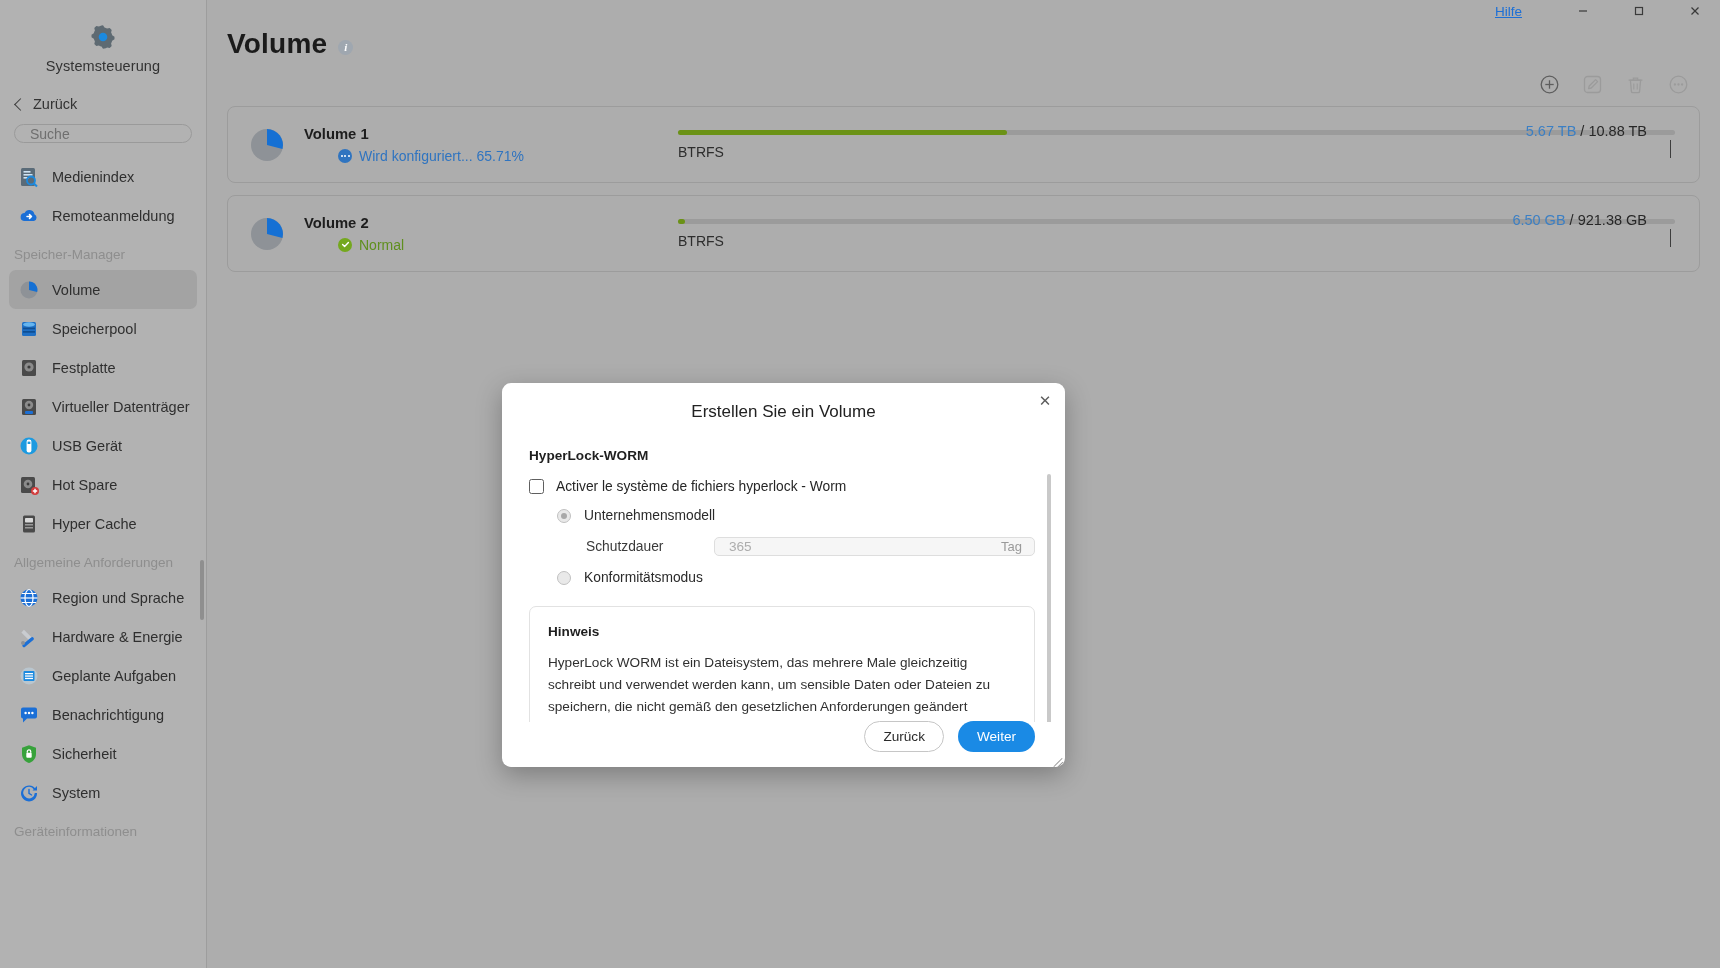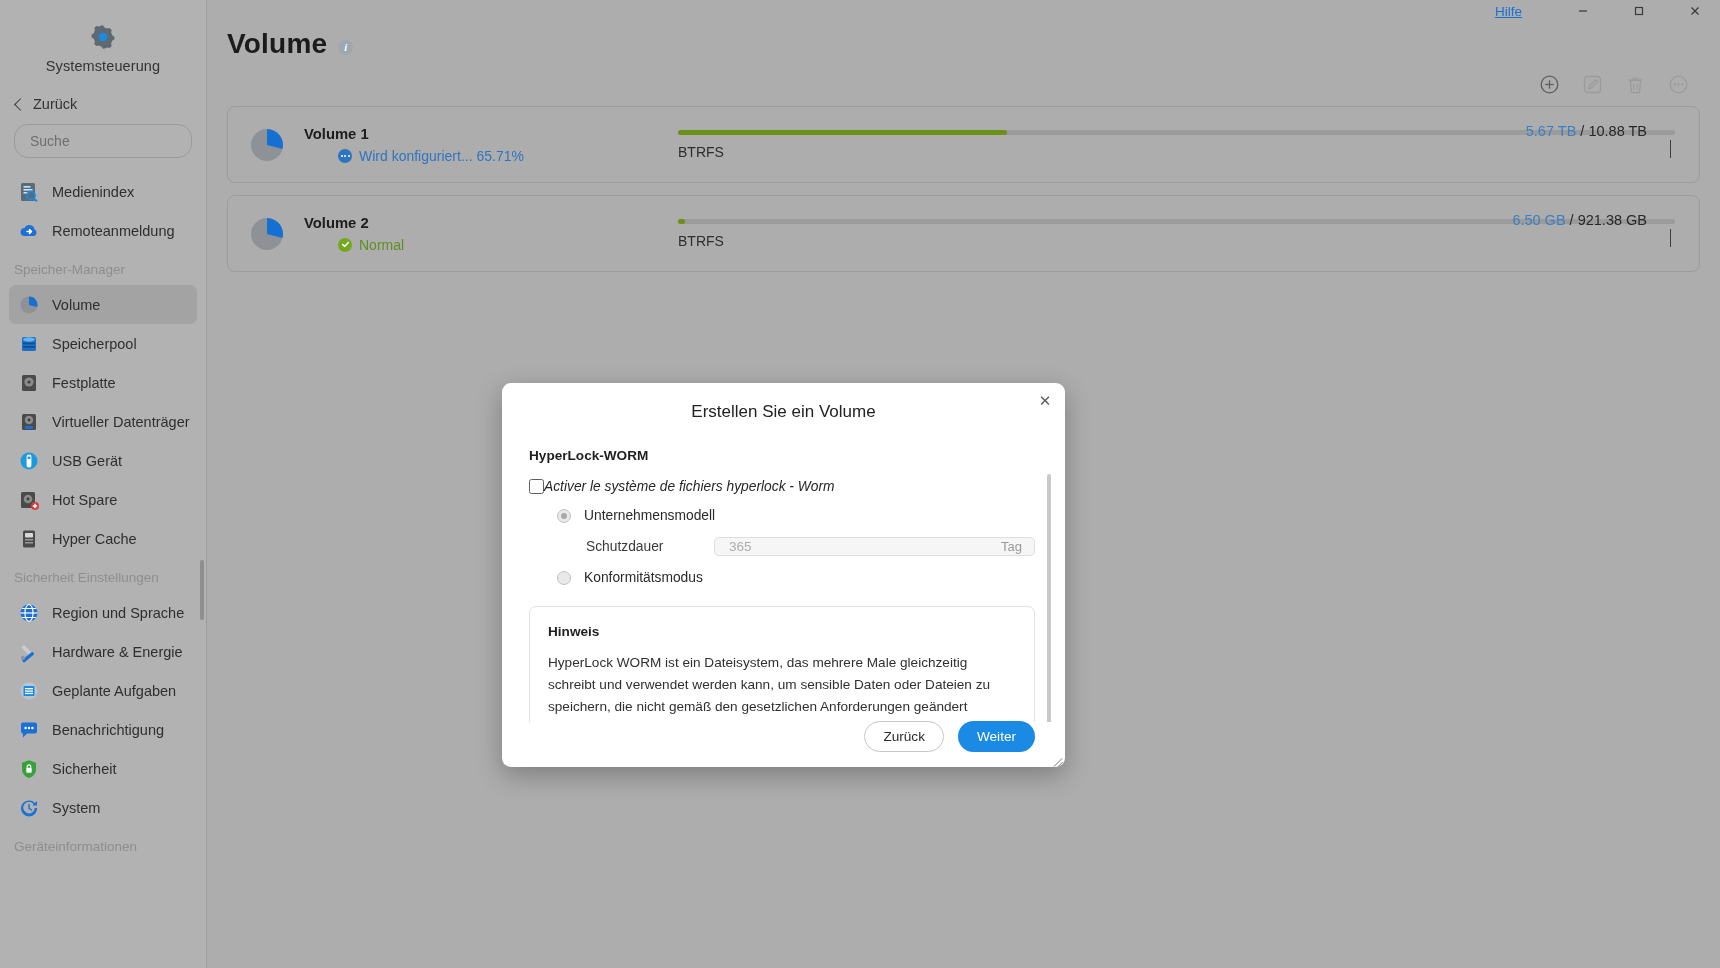--- a/index.html
+++ b/index.html
@@ -79,21 +79,21 @@
   }
   .chev-left {
     width: 9px; height: 9px;
     border-left: 1.6px solid #3b3b3b;
     border-bottom: 1.6px solid #3b3b3b;
     transform: rotate(45deg);
     margin-left: 3px;
   }
   .sb-search {
     margin: 12px 14px 0 14px;
-    height: 34px;
+    height: 19px;
     border: 1px solid #9a9a9a;
     border-radius: 14px;
     display: flex;
     align-items: center;
     padding: 0 10px 0 13px;
     background: transparent;
     cursor: text;
   }
   .sb-search input {
     flex: 1;
@@ -316,22 +316,22 @@
   }
   .sec-title {
     font-size: 13.6px;
     font-weight: bold;
     color: #1f1f1f;
     margin-bottom: 16px;
   }
   .row-check {
     display: flex;
     align-items: flex-start;
+    gap: 12px;
     margin-bottom: 14px;
-    font-style: italic;
   }
   .cbox {
     width: 15px; height: 15px;
     border: 1.4px solid #5f5f5f;
     border-radius: 2.5px;
     background: #fff;
     flex: 0 0 auto;
     cursor: pointer;
   }
   .row-check label { font-size: 13.8px; color: #262626; cursor: pointer; }
@@ -610,21 +610,21 @@
           <svg width="22" height="22" viewBox="0 0 22 22">
             <rect x="5" y="2.5" width="12" height="17" rx="1.5" fill="#4a4a4a"></rect>
             <rect x="7" y="5" width="8" height="4.5" rx="0.8" fill="#d9d9d9"></rect>
             <rect x="7" y="11" width="8" height="1.5" fill="#9a9a9a"></rect>
             <rect x="7" y="14" width="8" height="1.5" fill="#9a9a9a"></rect>
           </svg>
         </span>
         <span>Hyper Cache</span>
       </div>
 
-      <div class="sb-group">Sicherheit Einstellungen</div>
+      <div class="sb-group">Allgemeine Anforderungen</div>
 
       <div class="sb-item">
         <span class="sb-ico">
           <svg width="22" height="22" viewBox="0 0 22 22">
             <circle cx="11" cy="11" r="8.5" fill="#1b6fd6"></circle>
             <ellipse cx="11" cy="11" rx="4" ry="8.5" fill="none" stroke="#fff" stroke-width="1.2"></ellipse>
             <line x1="2.5" y1="11" x2="19.5" y2="11" stroke="#fff" stroke-width="1.2"></line>
             <line x1="4" y1="6.5" x2="18" y2="6.5" stroke="#fff" stroke-width="1"></line>
             <line x1="4" y1="15.5" x2="18" y2="15.5" stroke="#fff" stroke-width="1"></line>
           </svg>

